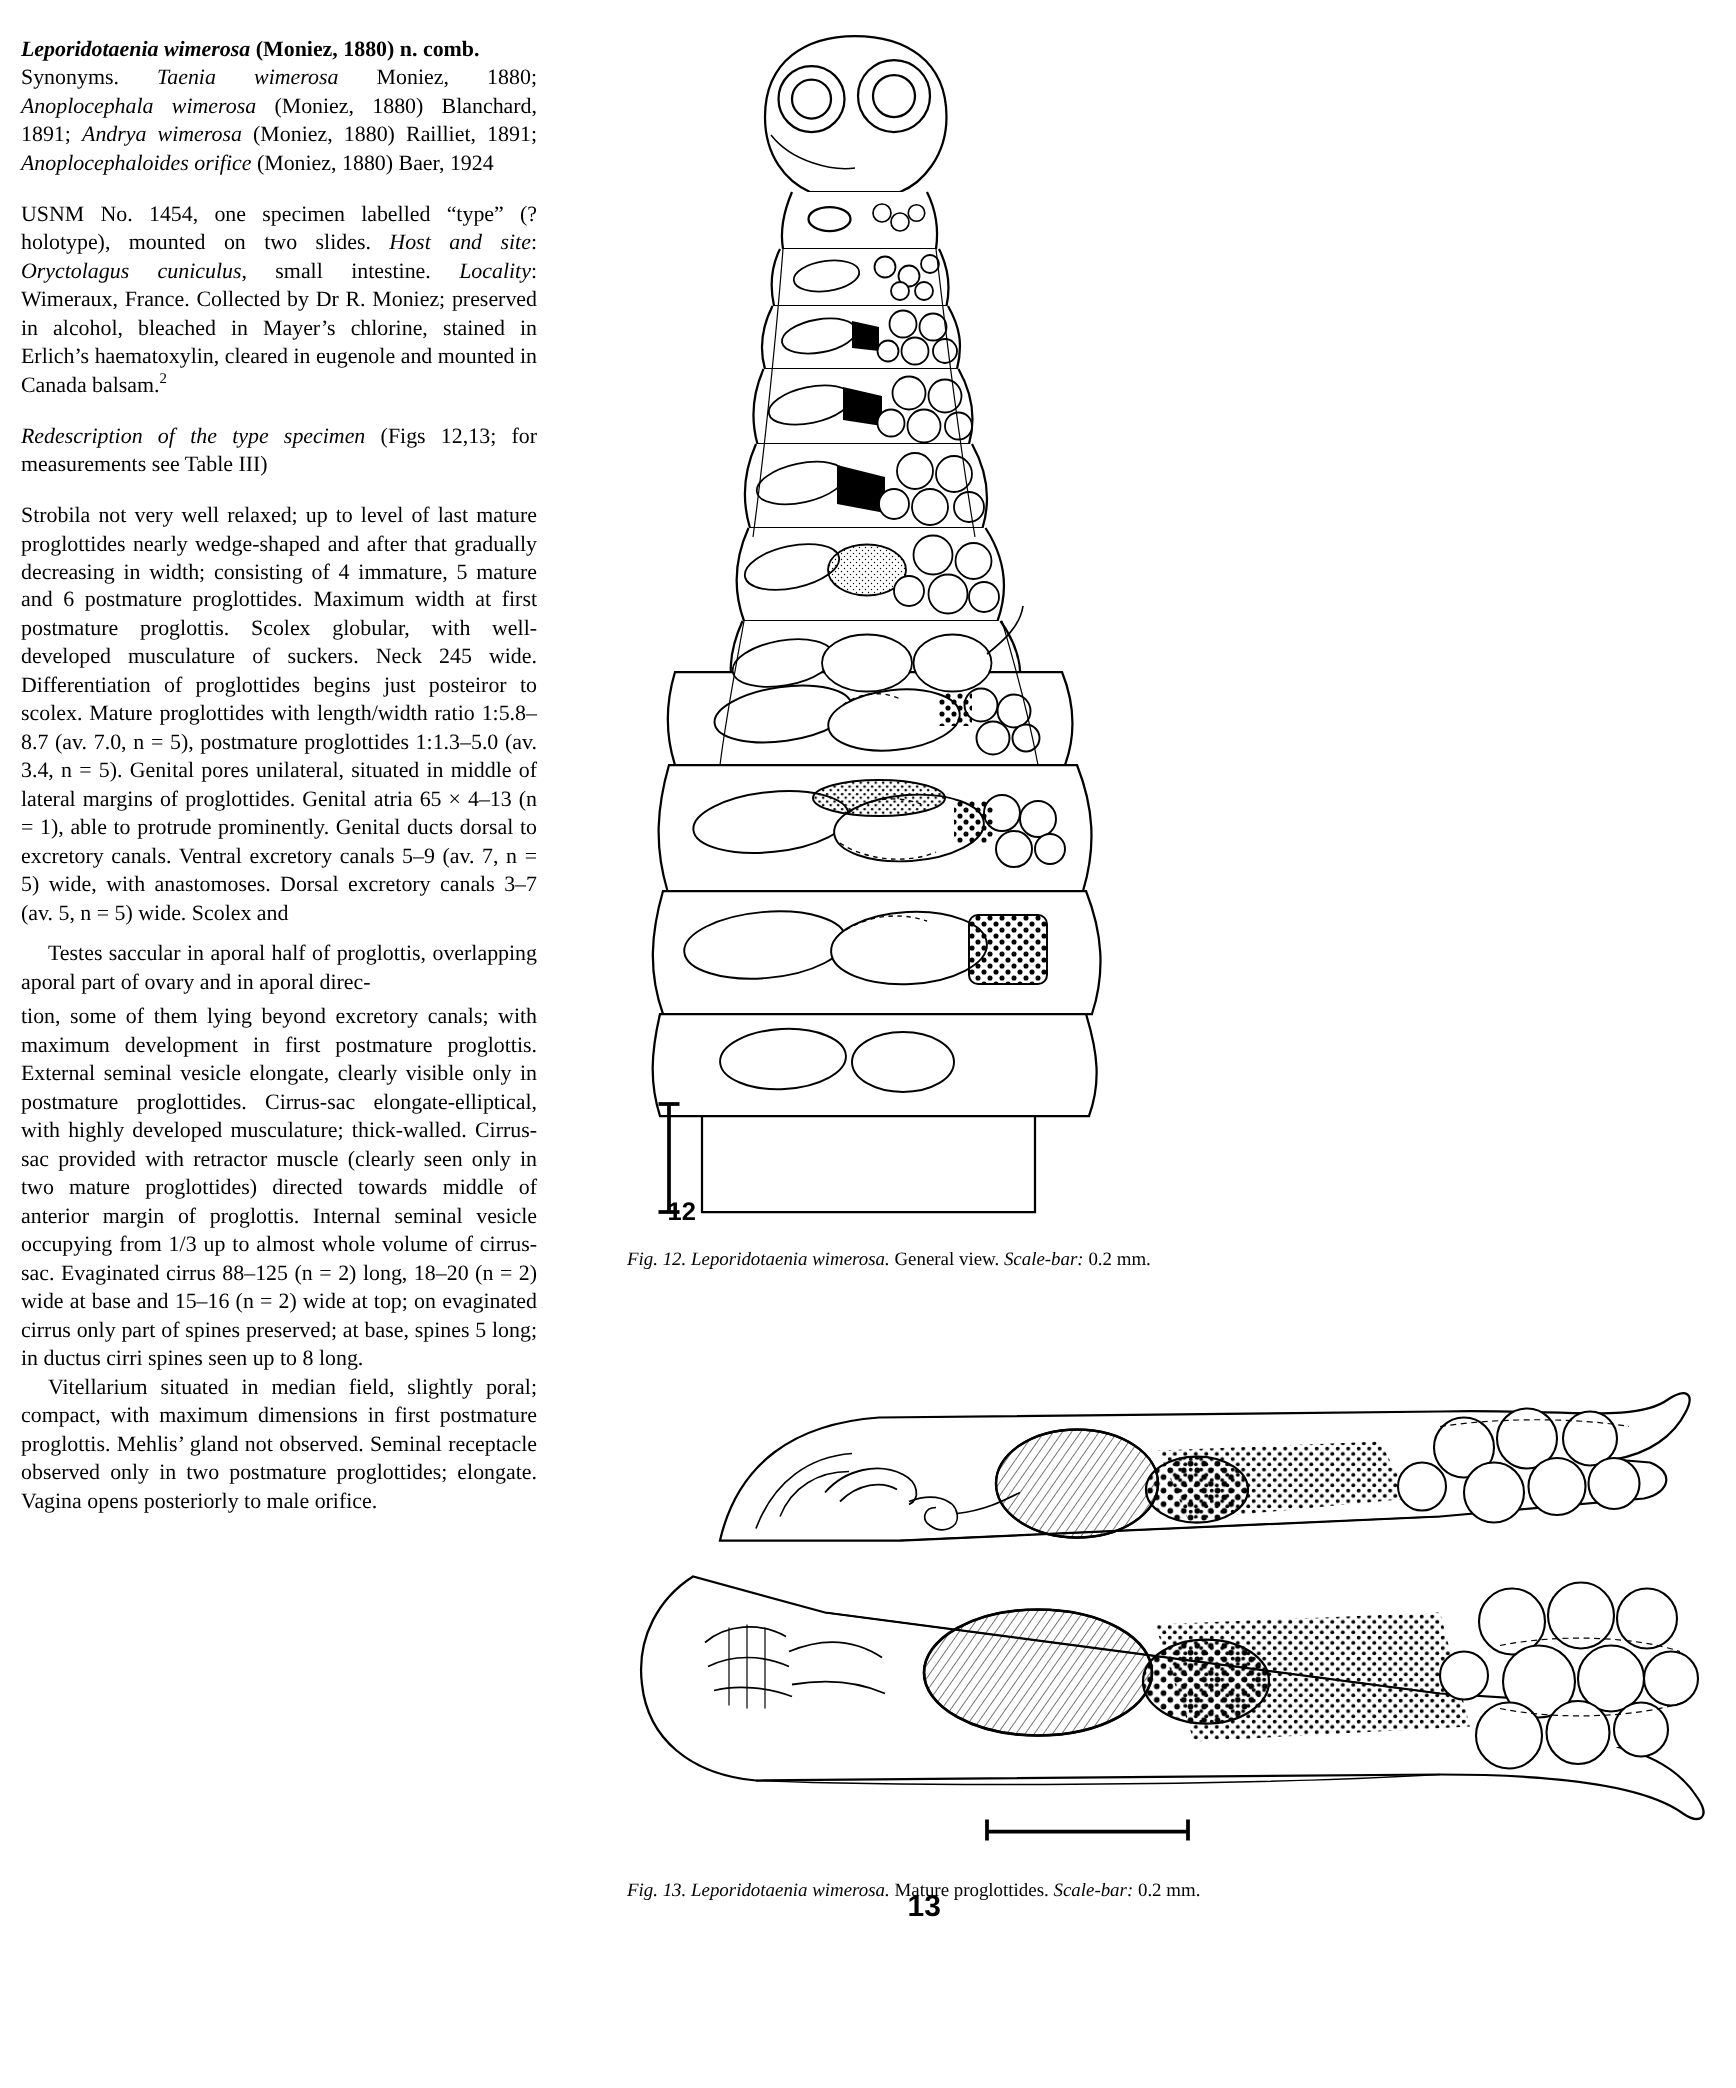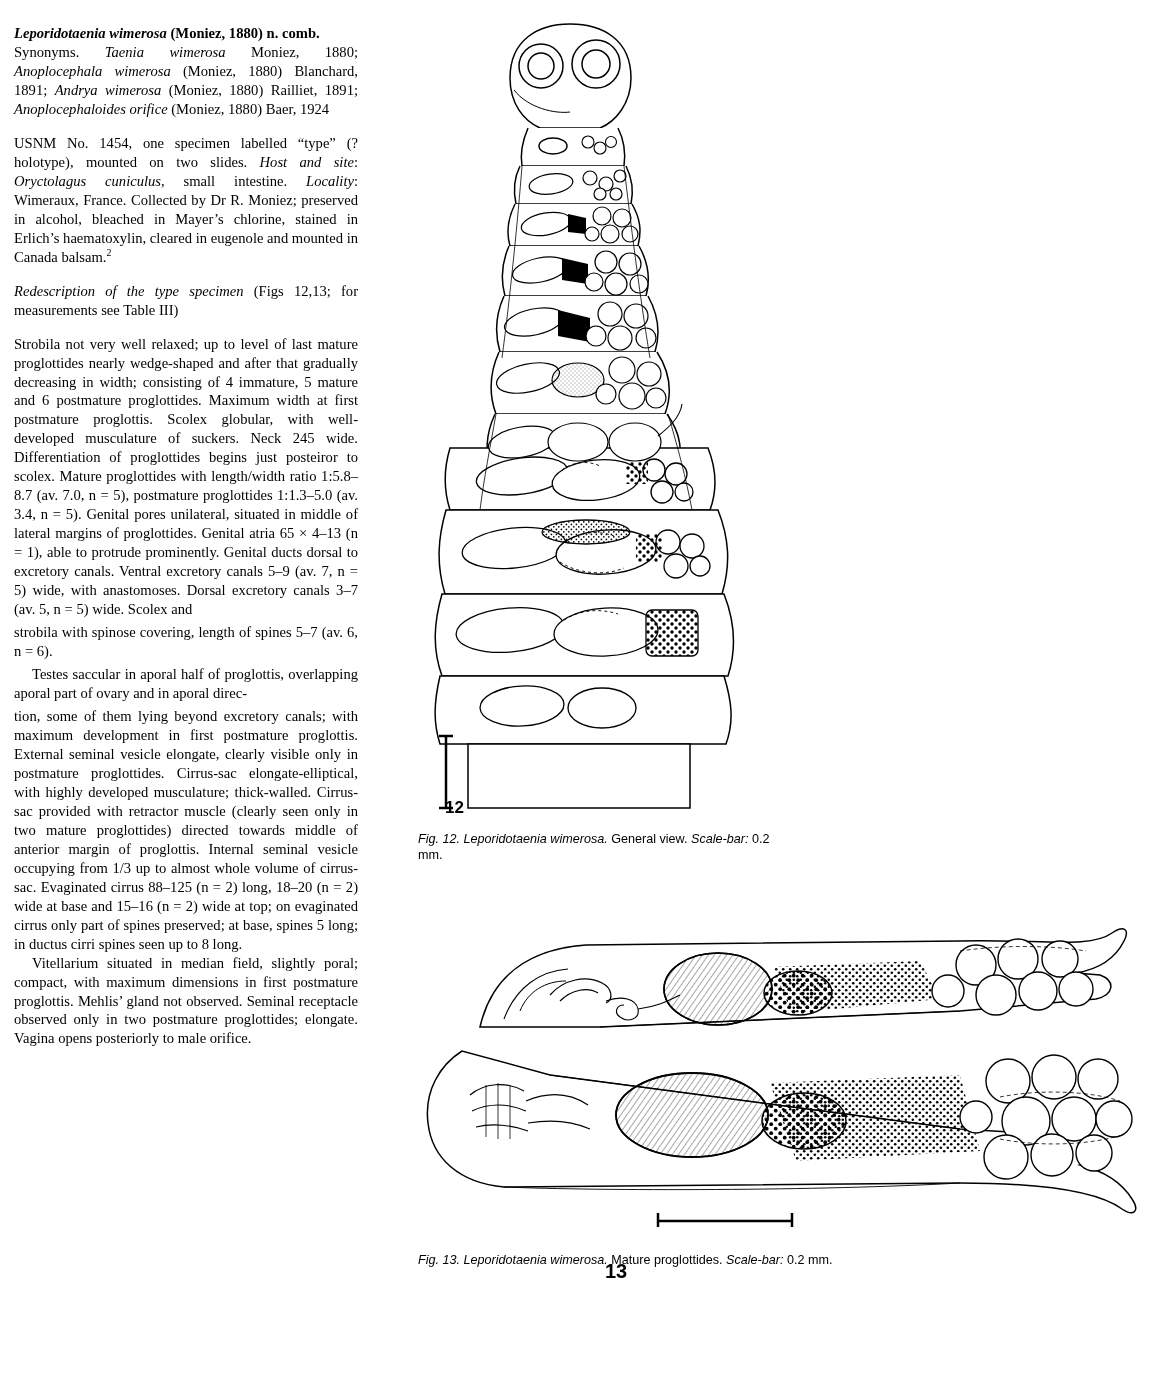--- a/index.html
+++ b/index.html
@@ -49,21 +49,21 @@
   .col-right {
     position: absolute;
     left: 400px;
     top: 0;
     width: 757px;
     height: 1392px;
   }
   .fig-caption {
     font-size: 12.6px;
     line-height: 1.25;
-    font-family: Liberation Sans, sans-serif;
+    font-family: Liberation Serif, serif;
   }
   .fig-caption .it { font-style: italic; }
 
   
   #fig12-wrap {
     position: absolute;
     left: 10px;
     top: 18px;
     width: 740px;
     height: 800px;
@@ -125,21 +125,20 @@
 
     <p>
       <i class="it">Redescription of the type specimen</i>
       <span>(Figs 12,13; for measurements see Table III)</span>
     </p>
 
     <div class="gap-md"></div>
 
     <p>Strobila not very well relaxed; up to level of last mature proglottides nearly wedge-shaped and after that gradually decreasing in width; consisting of 4 immature, 5 mature and 6 postmature proglottides. Maximum width at first postmature proglottis. Scolex globular, with well-developed musculature of suckers. Neck 245 wide. Differentiation of proglottides begins just posteiror to scolex. Mature proglottides with length/width ratio 1:5.8–8.7 (av. 7.0, n = 5), postmature proglottides 1:1.3–5.0 (av. 3.4, n = 5). Genital pores unilateral, situated in middle of lateral margins of proglottides. Genital atria 65 × 4–13 (n = 1), able to protrude prominently. Genital ducts dorsal to excretory canals. Ventral excretory canals 5–9 (av. 7, n = 5) wide, with anastomoses. Dorsal excretory canals 3–7 (av. 5, n = 5) wide. Scolex and</p>
     <div class="gap-xs"></div>
-    <p>strobila with spinose covering, length of spines 5–7 (av. 6, n = 6).</p>
     <div class="gap-xs"></div>
     <p class="indent">Testes saccular in aporal half of proglottis, overlapping aporal part of ovary and in aporal direc-</p>
     <div class="gap-xs"></div>
     <p>tion, some of them lying beyond excretory canals; with maximum development in first postmature proglottis. External seminal vesicle elongate, clearly visible only in postmature proglottides. Cirrus-sac elongate-elliptical, with highly developed musculature; thick-walled. Cirrus-sac provided with retractor muscle (clearly seen only in two mature proglottides) directed towards middle of anterior margin of proglottis. Internal seminal vesicle occupying from 1/3 up to almost whole volume of cirrus-sac. Evaginated cirrus 88–125 (n = 2) long, 18–20 (n = 2) wide at base and 15–16 (n = 2) wide at top; on evaginated cirrus only part of spines preserved; at base, spines 5 long; in ductus cirri spines seen up to 8 long.</p>
     <p class="indent">Vitellarium situated in median field, slightly poral; compact, with maximum dimensions in first postmature proglottis. Mehlis’ gland not observed. Seminal receptacle observed only in two postmature proglottides; elongate. Vagina opens posteriorly to male orifice.</p>
   </div>
 
   <div class="col-right">
 
     <div id="fig12-wrap">

